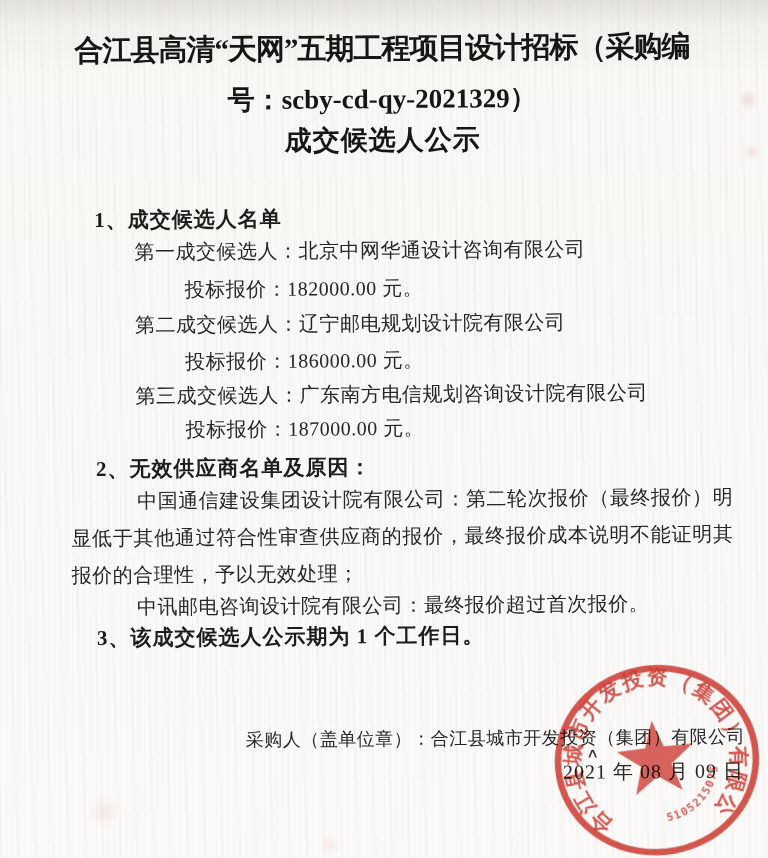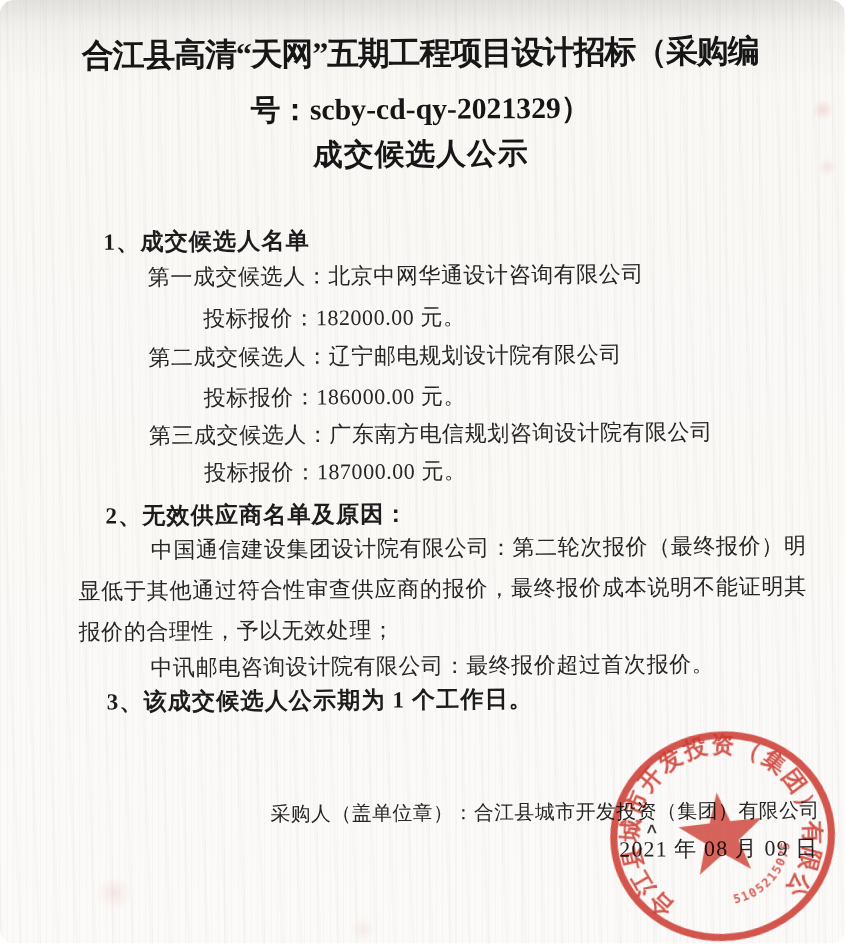--- a/index.html
+++ b/index.html
@@ -14,21 +14,20 @@
     color: #242424;
     background:
       radial-gradient(circle 14px at 748px 100px, rgba(224,150,150,.28), rgba(224,150,150,0) 70%),
       radial-gradient(circle 12px at 752px 152px, rgba(224,150,150,.20), rgba(224,150,150,0) 70%),
       radial-gradient(circle 22px at 104px 812px, rgba(224,150,150,.18), rgba(224,150,150,0) 70%),
       radial-gradient(circle 16px at 330px 845px, rgba(224,150,150,.14), rgba(224,150,150,0) 70%),
       linear-gradient(180deg, rgba(150,145,138,.22) 0px, rgba(150,145,138,.07) 26px, rgba(150,145,138,0) 75px),
       repeating-linear-gradient(90deg, rgba(120,115,108,.04) 0 1px, rgba(0,0,0,0) 1px 6px),
       repeating-linear-gradient(88deg, rgba(140,135,128,.03) 0 3px, rgba(0,0,0,0) 3px 17px),
       linear-gradient(180deg, #f9f8f5, #fbfaf8);
-    border-radius: 13px;
   }
 
   .skew { position: absolute; inset: 0; transform: rotate(-0.4deg); transform-origin: 50% 40%; }
 
   .line { position: absolute; white-space: nowrap; }
 
   .title { left: 0; right: 0; text-align: center; font-weight: bold; color: #161616; }
   .t1 { top: 29px;  font-size: 29px; letter-spacing: -1px; }
   .t2 { top: 81px;  font-size: 27px; letter-spacing: 0px; }
   .t3 { top: 122px; font-size: 27px; letter-spacing: 1px; }

